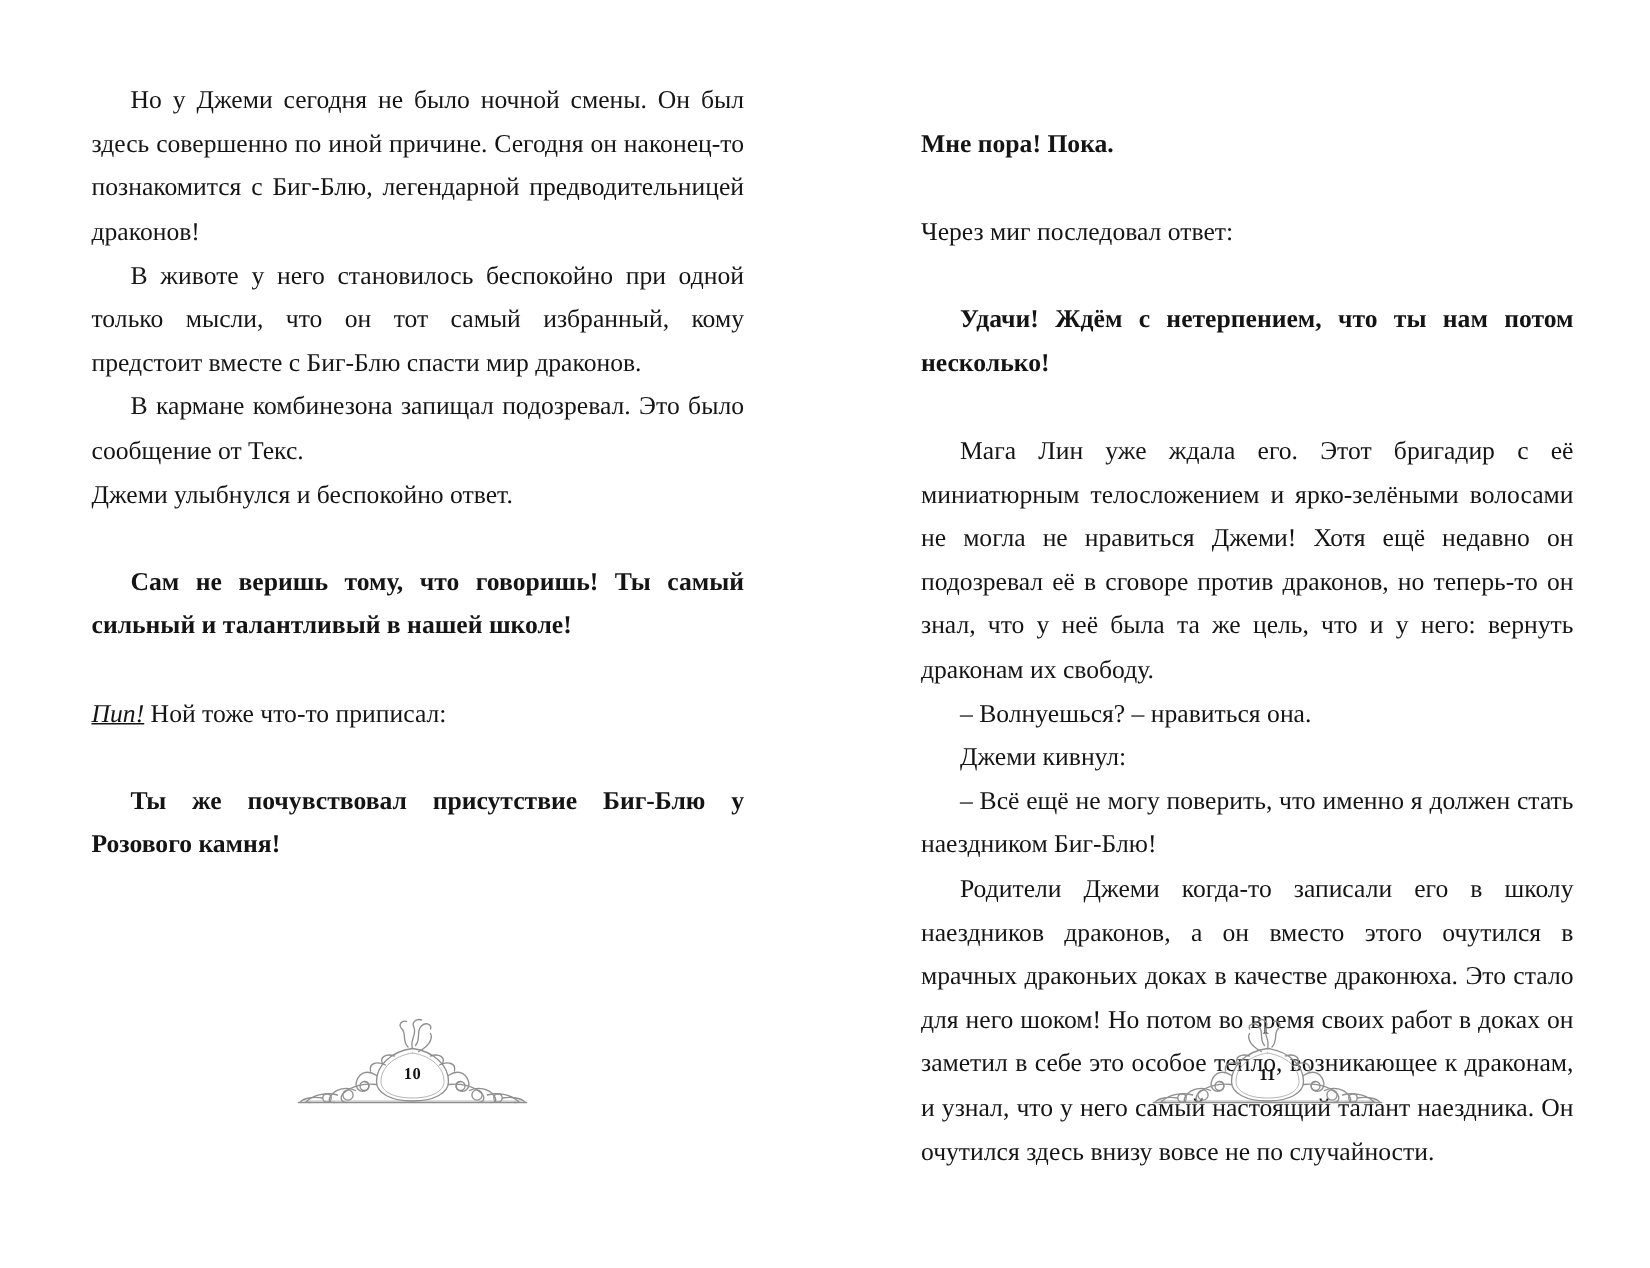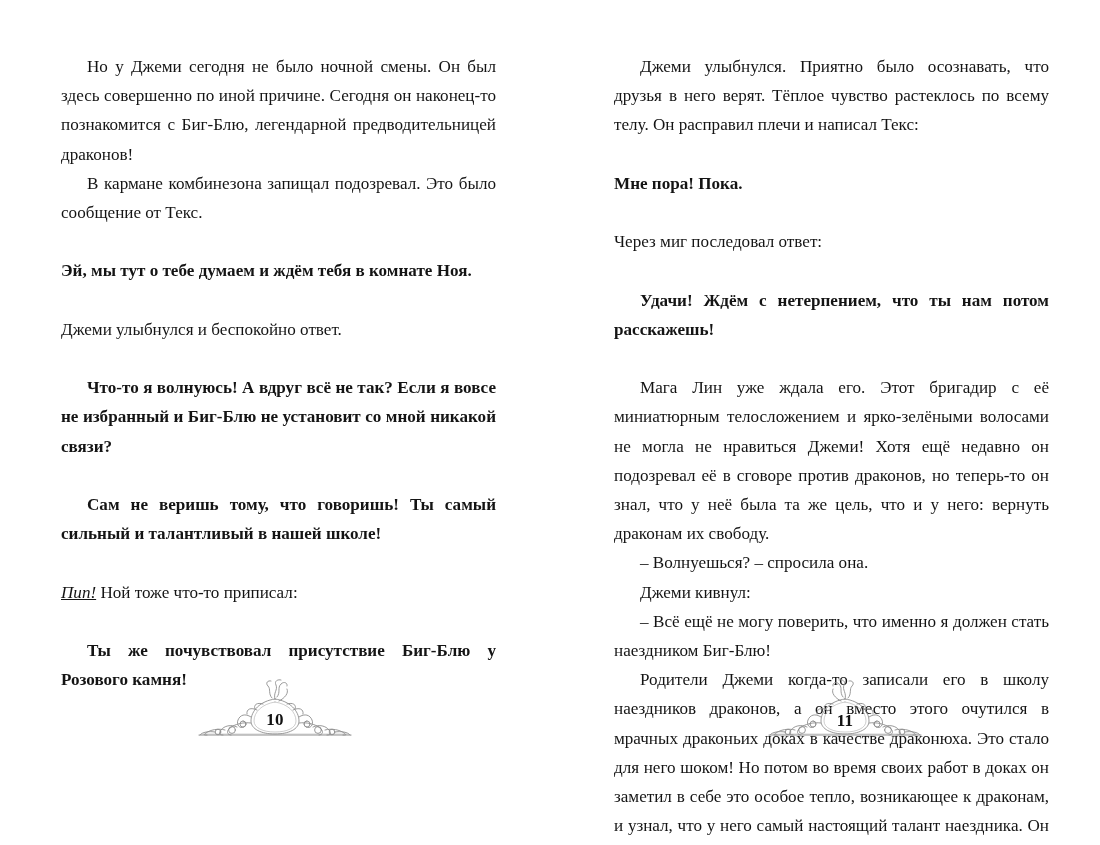--- a/index.html
+++ b/index.html
@@ -106,46 +106,45 @@
     display: block;
     width: 180px;
     height: 70px;
   }
   .folio .num {
     position: absolute;
     left: 0;
     right: 0;
     top: 33px;
     text-align: center;
-    font-size: 17px;
+    font-size: 11px;
     font-weight: bold;
     letter-spacing: 0.3px;
     color: #121212;
     font-family: "Liberation Serif", "DejaVu Serif", serif;
   }
   .page-right .folio .num { top: 34px; }
 </style>
 </head>
 <body>
 
 <div class="spread">
 
   <div class="page page-left">
     <div class="text-col">
 
       <p class="para">Но у Джеми сегодня не было ночной смены. Он был здесь совершенно по иной причине. Сегодня он наконец-то познакомится с Биг-Блю, легендарной предводительницей драконов!</p>
 
+      <p class="para">В животе у него становилось беспокойно при одной только мысли, что он тот самый избранный, кому предстоит вместе с Биг-Блю спасти мир драконов.</p>
 
       <p class="para">В кармане комбинезона запищал подозревал. Это было сообщение от Текс.</p>
 
-      <p class="msg">Эй, мы тут о тебе думаем и ждём тебя в комнате Ноя.</p>
 
       <p class="spaced gap-below">Джеми улыбнулся и беспокойно ответ.</p>
 
-      <p class="msg indented">Что-то я волнуюсь! А вдруг всё не так? Если я вовсе не избранный и Биг-Блю не установит со мной никакой связи?</p>
 
 
       <p class="msg indented">Сам не веришь тому, что говоришь! Ты самый сильный и талантливый в нашей школе!</p>
 
       <p class="spaced gap-below"><span class="sfx">Пип!</span><span> Ной тоже что-то приписал:</span></p>
 
       <p class="msg indented">Ты же почувствовал присутствие Биг-Блю у Розового камня!</p>
 
     </div>
 
@@ -188,31 +187,30 @@
           <path d="M102 27 C 108 25, 112 28, 110 32"></path>
         </g>
       </svg>
       <div class="num">10</div>
     </div>
   </div>
 
   <div class="page page-right">
     <div class="text-col">
 
-      <p class="para">Джеми улыбнулся. Приятно было осознавать, что друзья в него верят. Тёплое чувство растеклось по всему телу. Он расправил плечи и написал Текс:</p>
 
       <p class="msg">Мне пора! Пока.</p>
 
       <p class="spaced gap-below">Через миг последовал ответ:</p>
 
-      <p class="msg indented">Удачи! Ждём с нетерпением, что ты нам потом расскажешь!</p>
+      <p class="msg indented">Удачи! Ждём с нетерпением, что ты нам потом несколько!</p>
 
       <p class="para">Мага Лин уже ждала его. Этот бригадир с её миниатюрным телосложением и ярко-зелёными волосами не могла не нравиться Джеми! Хотя ещё недавно он подозревал её в сговоре против драконов, но теперь-то он знал, что у неё была та же цель, что и у него: вернуть драконам их свободу.</p>
 
-      <p class="dialogue">– Волнуешься? – спросила она.</p>
+      <p class="dialogue">– Волнуешься? – нравиться она.</p>
 
       <p class="dialogue">Джеми кивнул:</p>
 
       <p class="dialogue">– Всё ещё не могу поверить, что именно я должен стать наездником Биг-Блю!</p>
 
       <p class="para">Родители Джеми когда-то записали его в школу наездников драконов, а он вместо этого очутился в мрачных драконьих доках в качестве драконюха. Это стало для него шоком! Но потом во время своих работ в доках он заметил в себе это особое тепло, возникающее к драконам, и узнал, что у него самый настоящий талант наездника. Он очутился здесь внизу вовсе не по случайности.</p>
 
     </div>
 
     <div class="folio">

